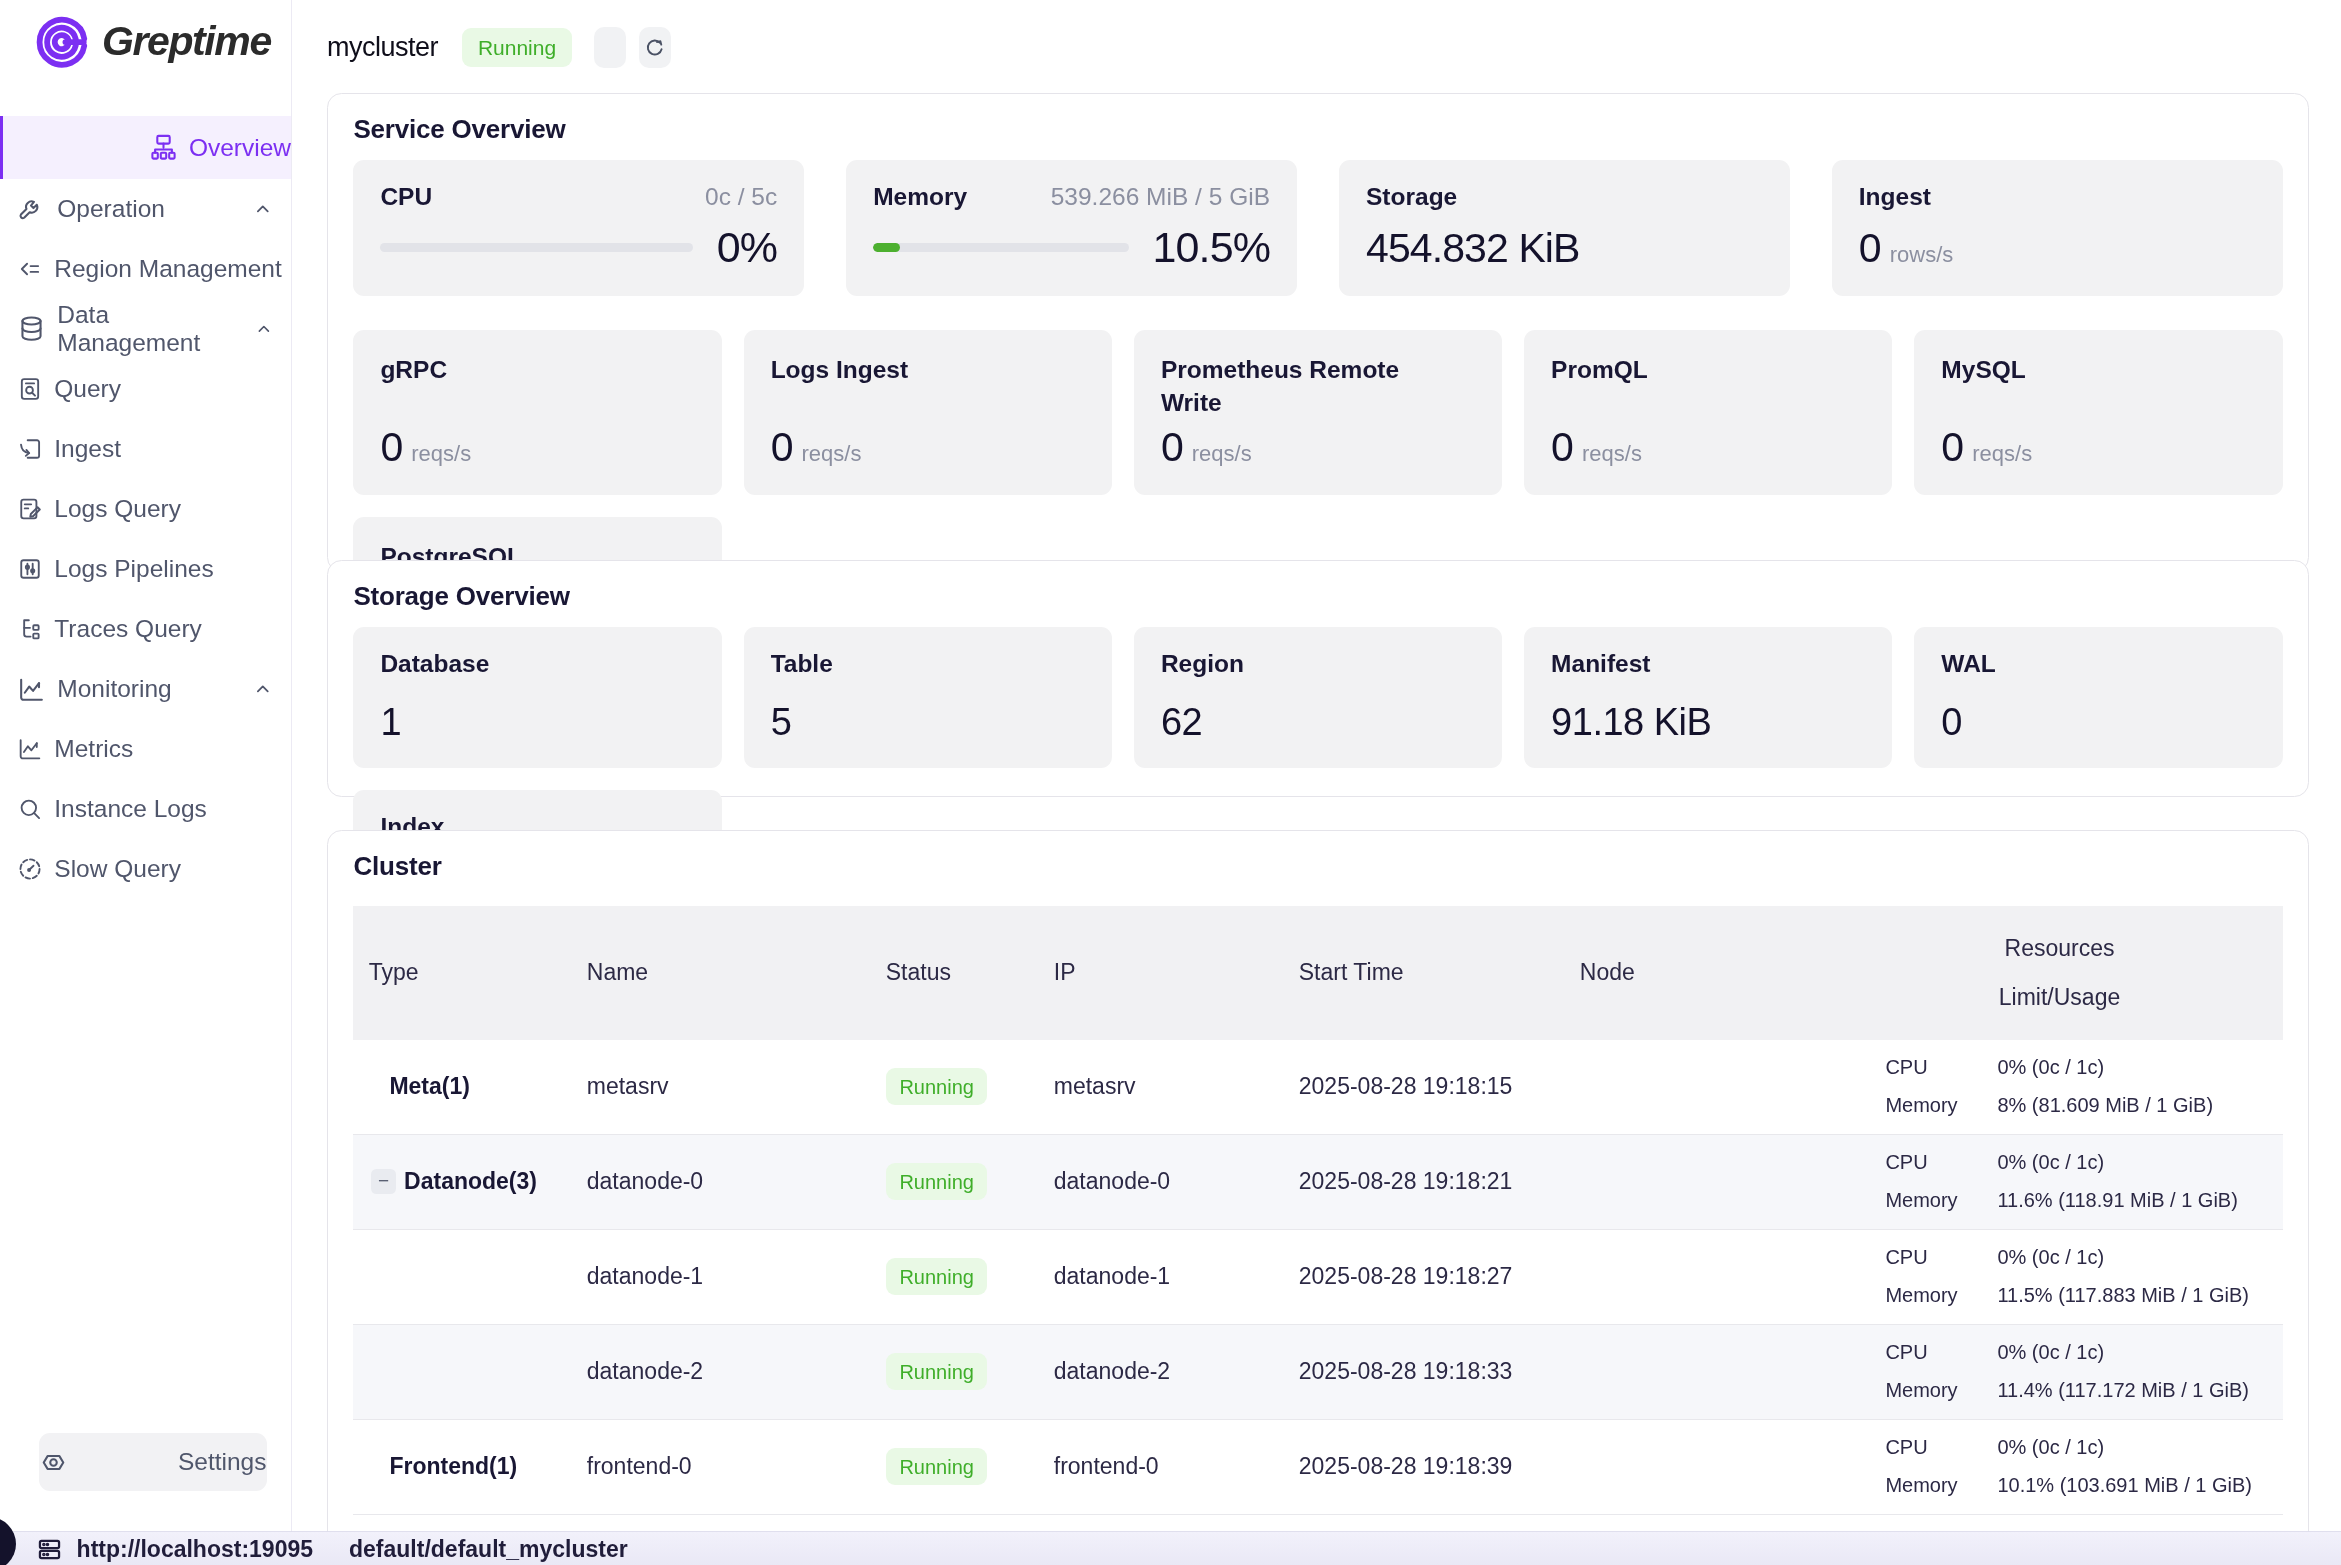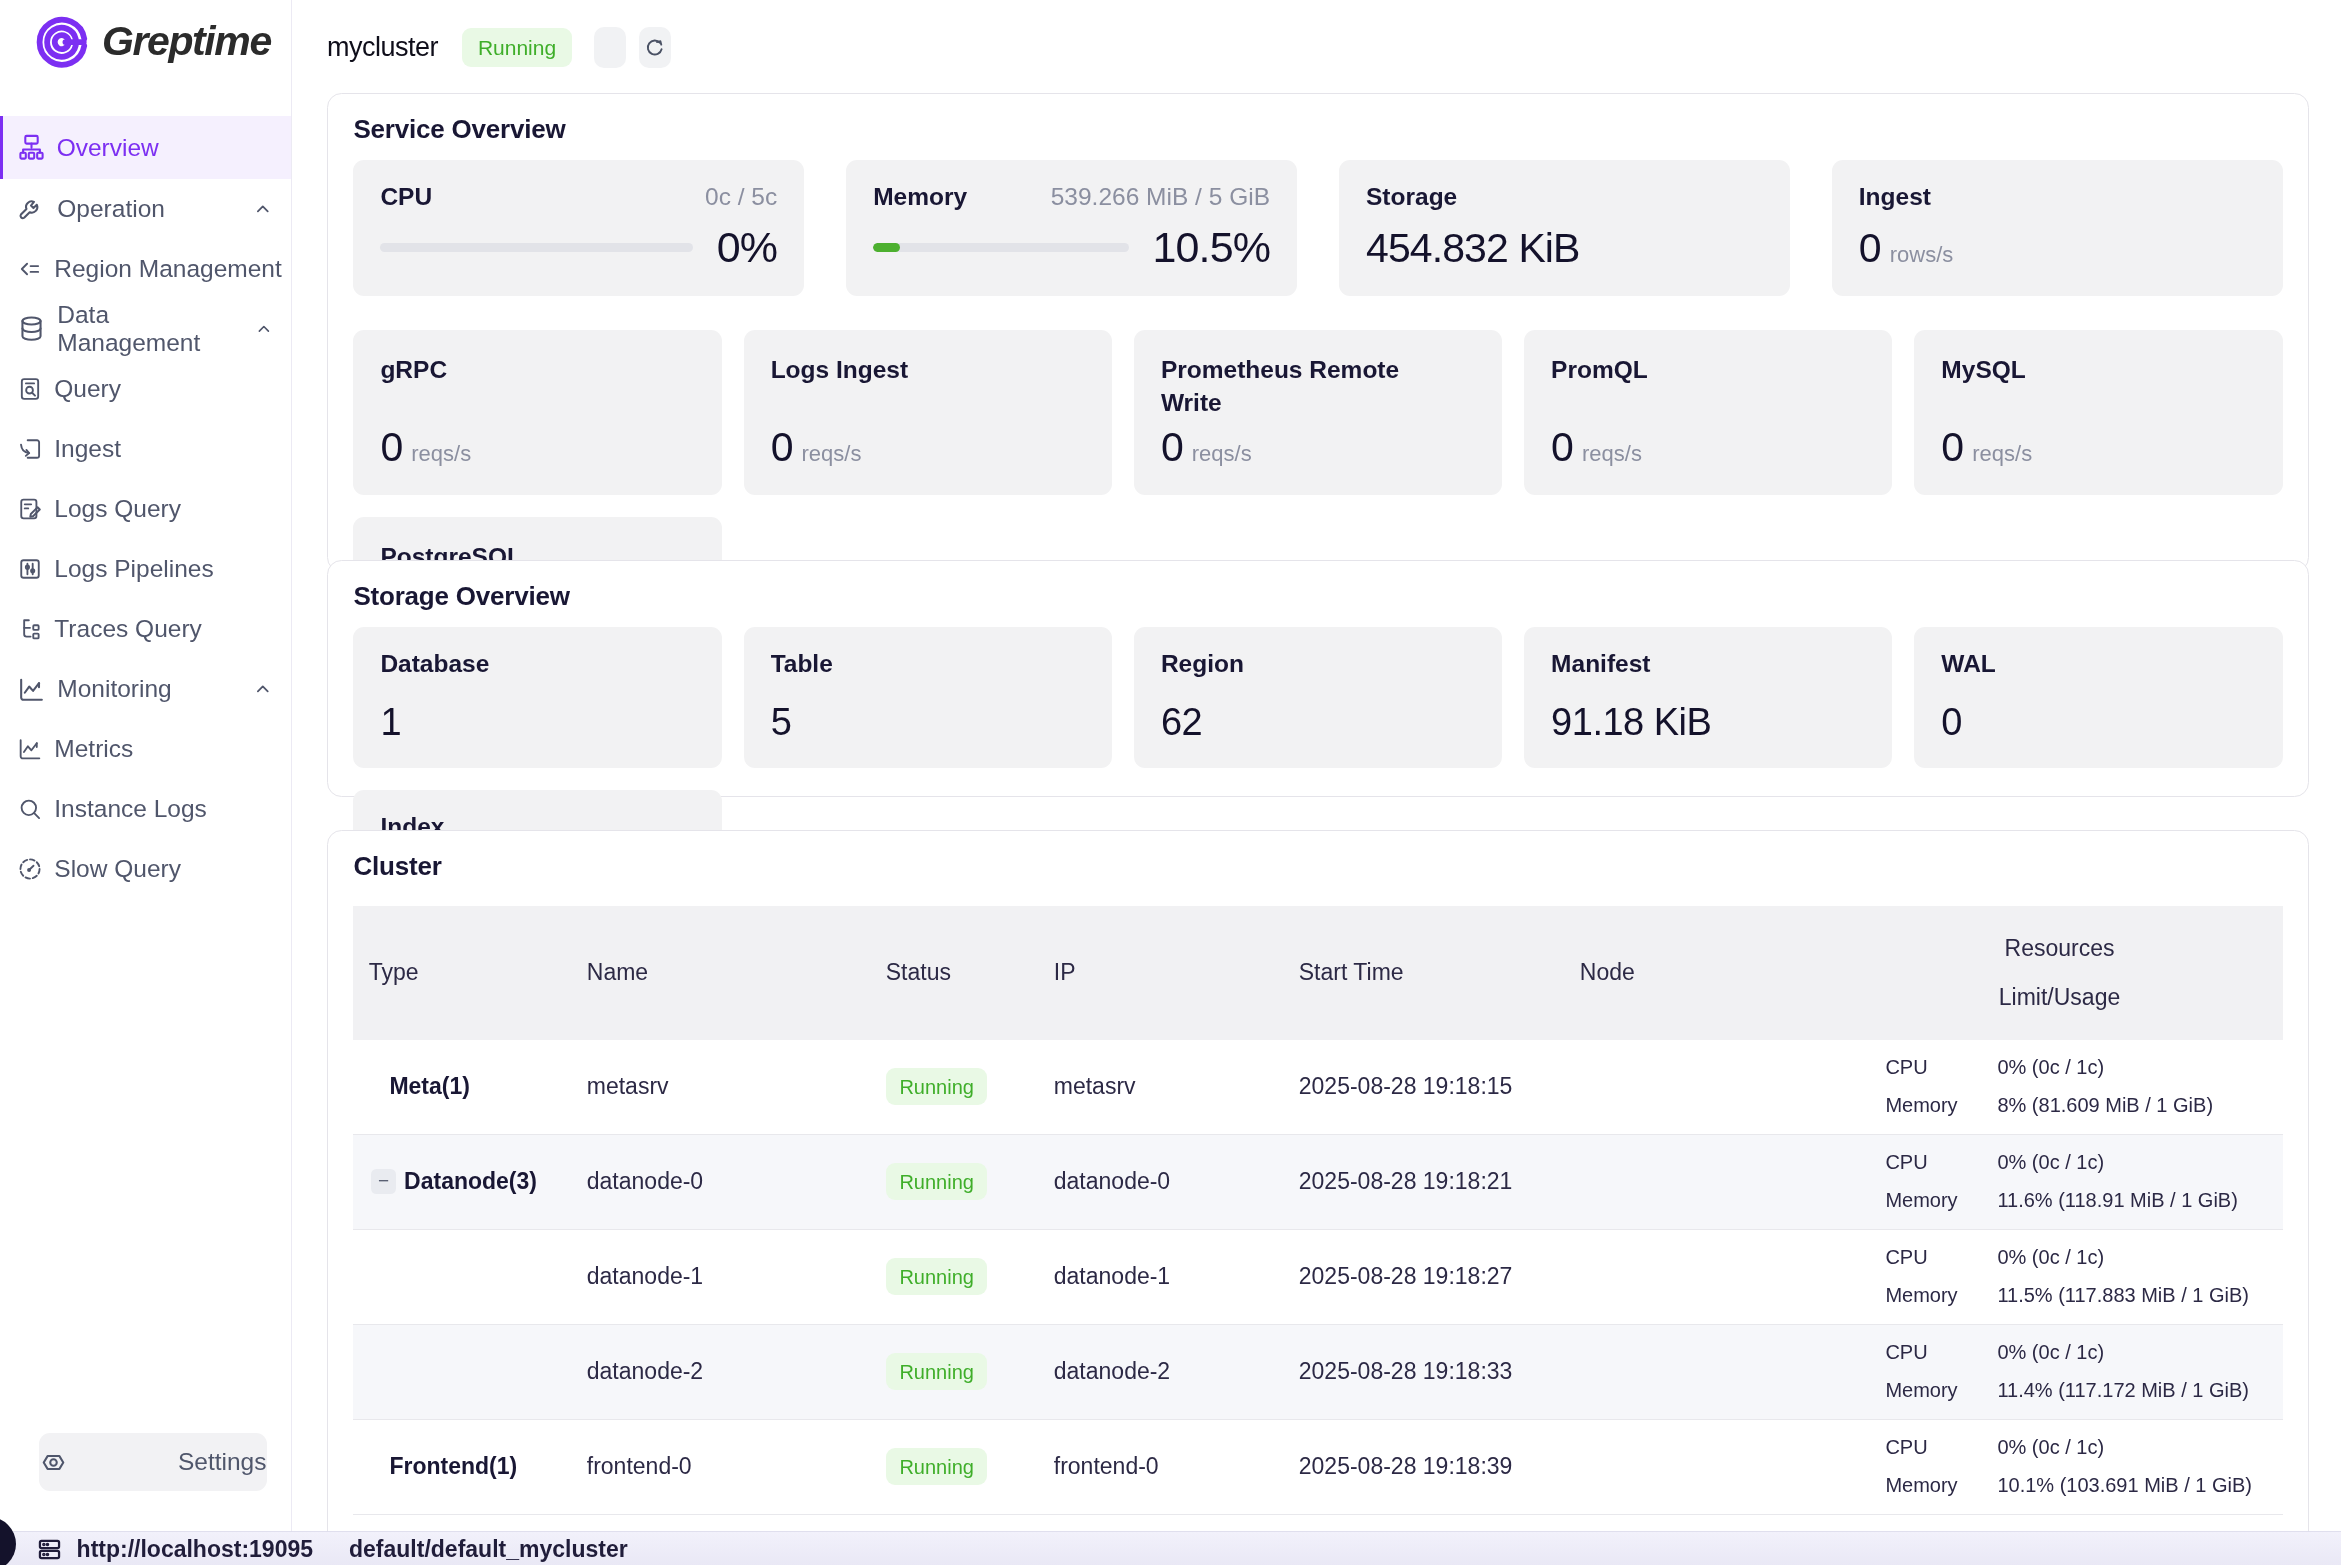--- a/index.html
+++ b/index.html
@@ -22,21 +22,21 @@
   .nav { position:absolute; top:116px; left:0; right:0; }
   .nav-item {
     height:60px; display:flex; align-items:center; gap:10px;
     padding-left:16.3px; color:#50566b; font-size:24.5px; cursor:pointer;
   }
   .nav-item .nicon { width:31px; height:31px; flex:0 0 auto; }
   .nav-item.sub { }
   .nav-item.sub .nicon { width:28px; height:28px; }
   .nav-item.active {
     height:63px; background:#f5f0fe; color:#7c2ff2;
-    border-left:3.6px solid #7c2ff2; padding-left:12.7px;
+    border-left:3.6px solid #7c2ff2; padding-left:12.7px;justify-content:flex-end;
   }
   .chevron { margin-left:auto; margin-right:16.3px; width:23.6px; height:23.6px; color:#50566b; }
 
   .settings-btn {
     position:absolute; left:39px; right:24.5px; bottom:41px; height:58px;
     background:#f2f2f4; border-radius:11px; display:flex; align-items:center;
     justify-content:space-between; gap:11.8px; color:#4f566b; font-size:24.5px; cursor:pointer;
   }
   .settings-btn svg { width:29px; height:29px; }
 

